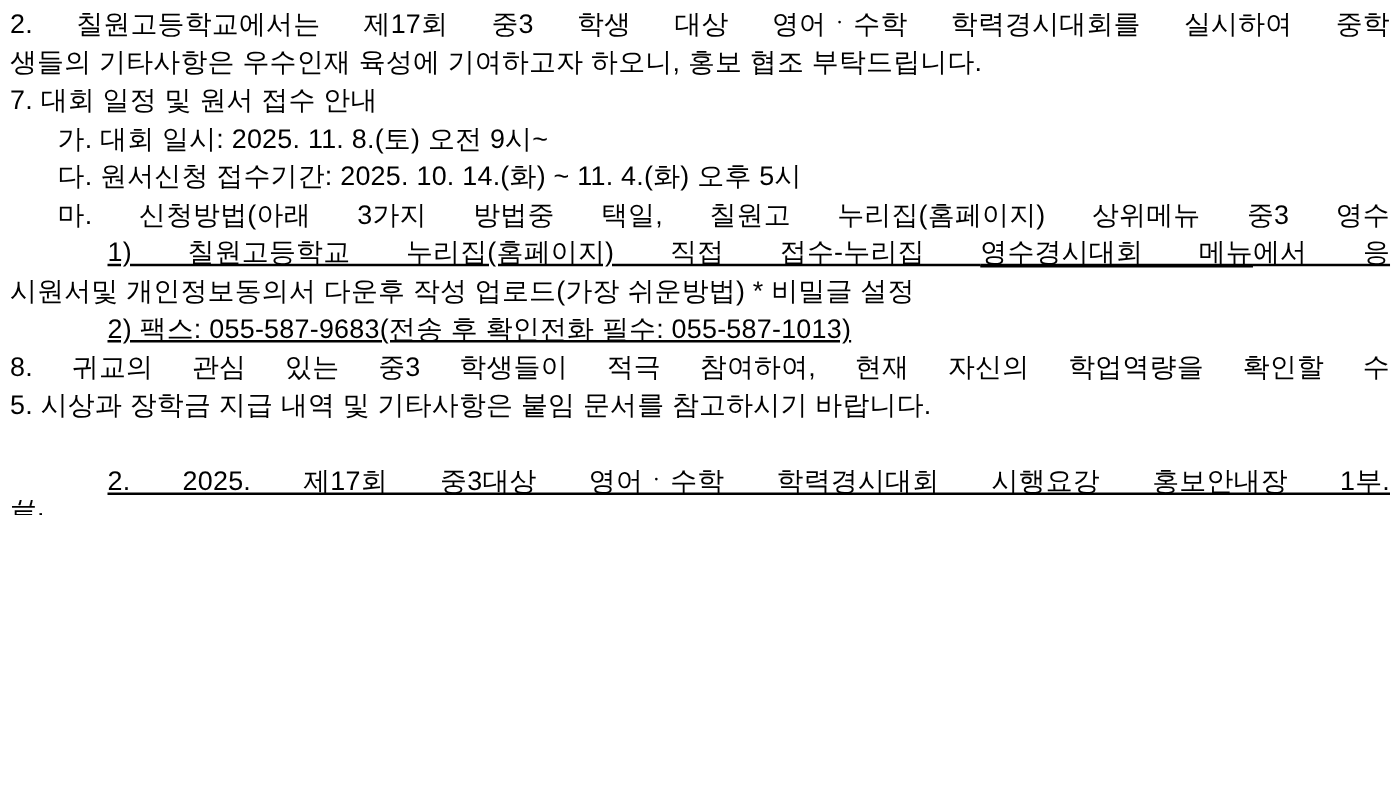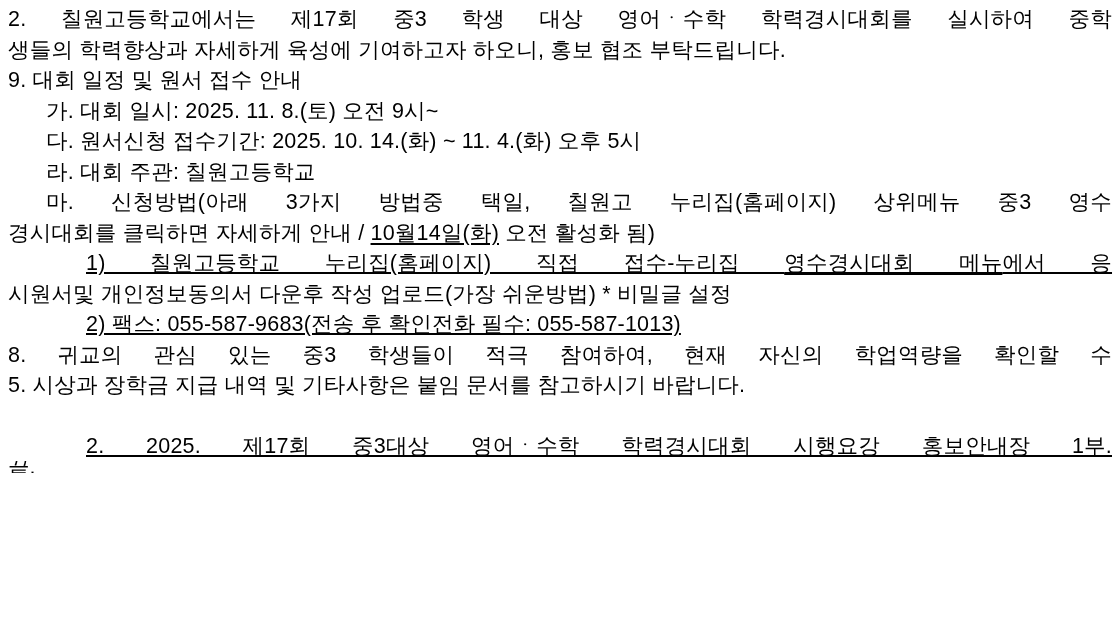--- a/index.html
+++ b/index.html
@@ -48,30 +48,28 @@
     overflow: hidden;
     white-space: pre;
   }
 </style>
 </head>
 <body>
 
 <div class="page">
 
   <div class="line just">2. 칠원고등학교에서는 제17회 중3 학생 대상 영어ㆍ수학 학력경시대회를 실시하여 중학</div>
-  <div class="line just-start">생들의 학력향상과 자세하게 육성에 기여하고자 하오니, 홍보 협조 부탁드립니다.</div>
+  <div class="line just-start">생들의 기타사항은 우수인재 육성에 기여하고자 하오니, 홍보 협조 부탁드립니다.</div>
 
-  <div class="line just-start">9. 대회 일정 및 원서 접수 안내</div>
+  <div class="line just-start">7. 대회 일정 및 원서 접수 안내</div>
 
   <div class="line indent-1">가. 대회 일시: 2025. 11. 8.(토) 오전 9시~</div>
   <div class="line indent-1">다. 원서신청 접수기간: 2025. 10. 14.(화) ~ 11. 4.(화) 오후 5시</div>
-  <div class="line indent-1">라. 대회 주관: 칠원고등학교</div>
 
   <div class="line indent-1 just">마. 신청방법(아래 3가지 방법중 택일, 칠원고 누리집(홈페이지) 상위메뉴 중3 영수</div>
-  <div class="line just-start"><span>경시대회를 클릭하면 자세하게 안내 / </span><span class="underline">10월14일(화)</span><span> 오전 활성화 됨)</span></div>
 
   <div class="line indent-2 just"><span>1) 칠원고등학교 누리집(홈페이지) 직접 접수-누리집 </span><span class="underline">영수경시대회 메뉴</span><span>에서 응</span></div>
   <div class="line just-start">시원서및 개인정보동의서 다운후 작성 업로드(가장 쉬운방법) * 비밀글 설정</div>
 
   <div class="line indent-2">2) 팩스: 055-587-9683(전송 후 확인전화 필수: 055-587-1013)</div>
 
   <div class="line just">8. 귀교의 관심 있는 중3 학생들이 적극 참여하여, 현재 자신의 학업역량을 확인할 수</div>
 
   <div class="line just-start">5. 시상과 장학금 지급 내역 및 기타사항은 붙임 문서를 참고하시기 바랍니다.</div>
 

